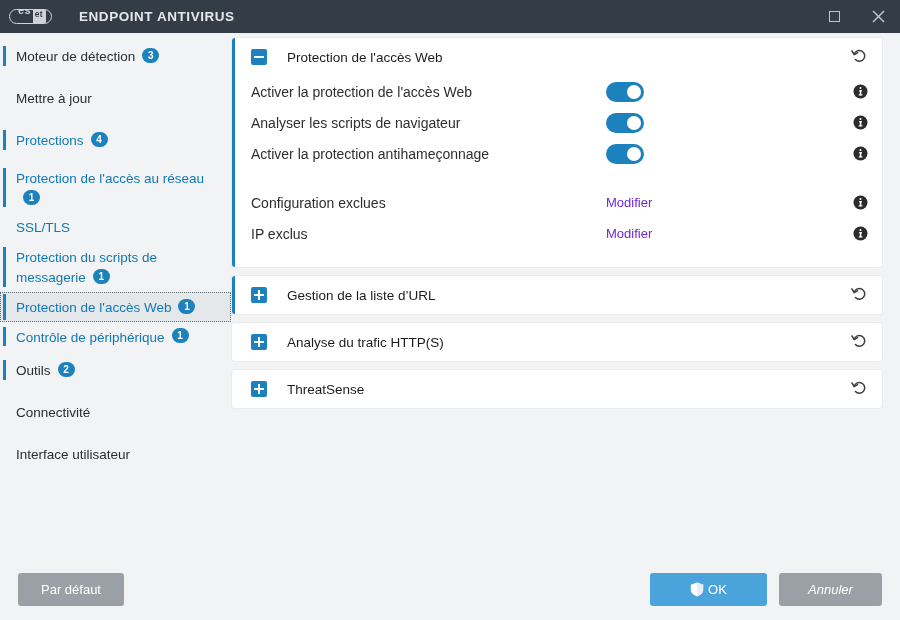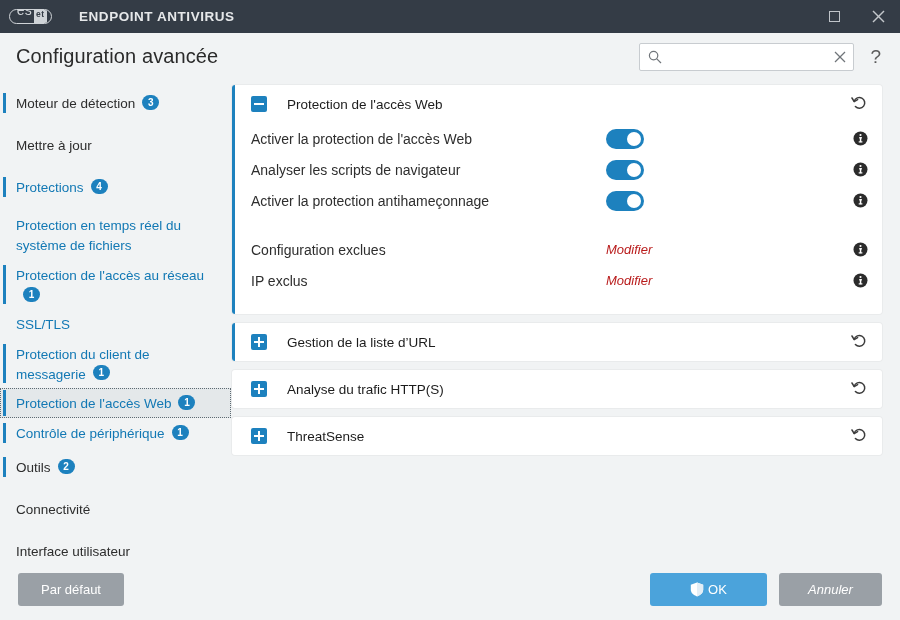--- a/index.html
+++ b/index.html
@@ -42,22 +42,22 @@
     height: 15px;
     border: 1.5px solid #cfd3d7;
     border-radius: 7.5px;
     display: flex;
     align-items: center;
     justify-content: center;
     overflow: hidden;
     position: relative;
   }
   .eset-logo .lg-left {
-    font-size: 14px;
-    font-weight: normal;
+    font-size: 11px;
+    font-weight: bold;
     letter-spacing: 0.3px;
     color: #cfd3d7;
     padding: 0 2px 12px 3px;
     line-height: 11px;
   }
   .eset-logo .lg-right {
     font-size: 8.5px;
     font-weight: bold;
     letter-spacing: 0.3px;
     background: #cfd3d7;
@@ -318,25 +318,24 @@
     position: absolute;
     top: 3px;
     left: 21px;
     width: 14px;
     height: 14px;
     border-radius: 50%;
     background: #fff;
   }
 
   .link {
-    color: #b91c1c;
+    color: #6d28d9;
     font-size: 13px;
     cursor: pointer;
     text-decoration: none;
-    font-style: italic;
   }
 
   .gap-row { height: 18px; }
 
   
   .footer {
     flex: 0 0 62px;
     height: 62px;
     display: flex;
     align-items: center;
@@ -384,51 +383,33 @@
       </div>
       <div class="win-btn close">
         <svg width="13" height="13" viewBox="0 0 13 13">
           <line x1="1" y1="1" x2="12" y2="12" stroke="currentColor" stroke-width="1.4"></line>
           <line x1="12" y1="1" x2="1" y2="12" stroke="currentColor" stroke-width="1.4"></line>
         </svg>
       </div>
     </div>
   </div>
 
-  <div class="header">
-    <div class="page-title">Configuration avancée</div>
-    <div class="header-right">
-      <div class="search-box">
-        <svg class="icon-search" width="14" height="14" viewBox="0 0 14 14">
-          <circle cx="5.6" cy="5.6" r="4.2" fill="none" stroke="#70757a" stroke-width="1.2"></circle>
-          <line x1="8.8" y1="8.8" x2="13" y2="13" stroke="#70757a" stroke-width="1.2"></line>
-        </svg>
-        <input type="text" placeholder="" style="">
-        <svg class="icon-clear" width="12" height="12" viewBox="0 0 12 12">
-          <line x1="1" y1="1" x2="11" y2="11" stroke="#70757a" stroke-width="1.2"></line>
-          <line x1="11" y1="1" x2="1" y2="11" stroke="#70757a" stroke-width="1.2"></line>
-        </svg>
-      </div>
-      <div class="help-btn">?</div>
-    </div>
-  </div>
 
   <div class="body-wrap">
 
     <div class="sidebar" id="sidebar">
         <div class="nav-item group accentbar"><span class="nav-label">Moteur de détection</span><span class="badge">3</span></div>
         <div class="spacer-sm"></div>
         <div class="nav-item group"><span class="nav-label">Mettre à jour</span></div>
         <div class="spacer-sm"></div>
         <div class="nav-item group accent accentbar"><span class="nav-label">Protections</span><span class="badge">4</span></div>
         <div class="spacer-sm"></div>
-        <div class="nav-item child"><span class="nav-label">Protection en temps réel du système de fichiers</span></div>
         <div class="nav-item child accentbar"><span class="nav-label">Protection de l'accès au réseau</span><span class="badge">1</span></div>
         <div class="nav-item child"><span class="nav-label">SSL/TLS</span></div>
-        <div class="nav-item child accentbar"><span class="nav-label">Protection du client de messagerie</span><span class="badge">1</span></div>
+        <div class="nav-item child accentbar"><span class="nav-label">Protection du scripts de messagerie</span><span class="badge">1</span></div>
         <div class="nav-item child accentbar selected"><span class="nav-label">Protection de l'accès Web</span><span class="badge">1</span></div>
         <div class="nav-item child accentbar"><span class="nav-label">Contrôle de périphérique</span><span class="badge">1</span></div>
         <div class="nav-item group accentbar"><span class="nav-label">Outils</span><span class="badge">2</span></div>
         <div class="spacer-sm"></div>
         <div class="nav-item group"><span class="nav-label">Connectivité</span></div>
         <div class="spacer-sm"></div>
         <div class="nav-item group"><span class="nav-label">Interface utilisateur</span></div>
       </div>
 
     <div class="content" id="content">

